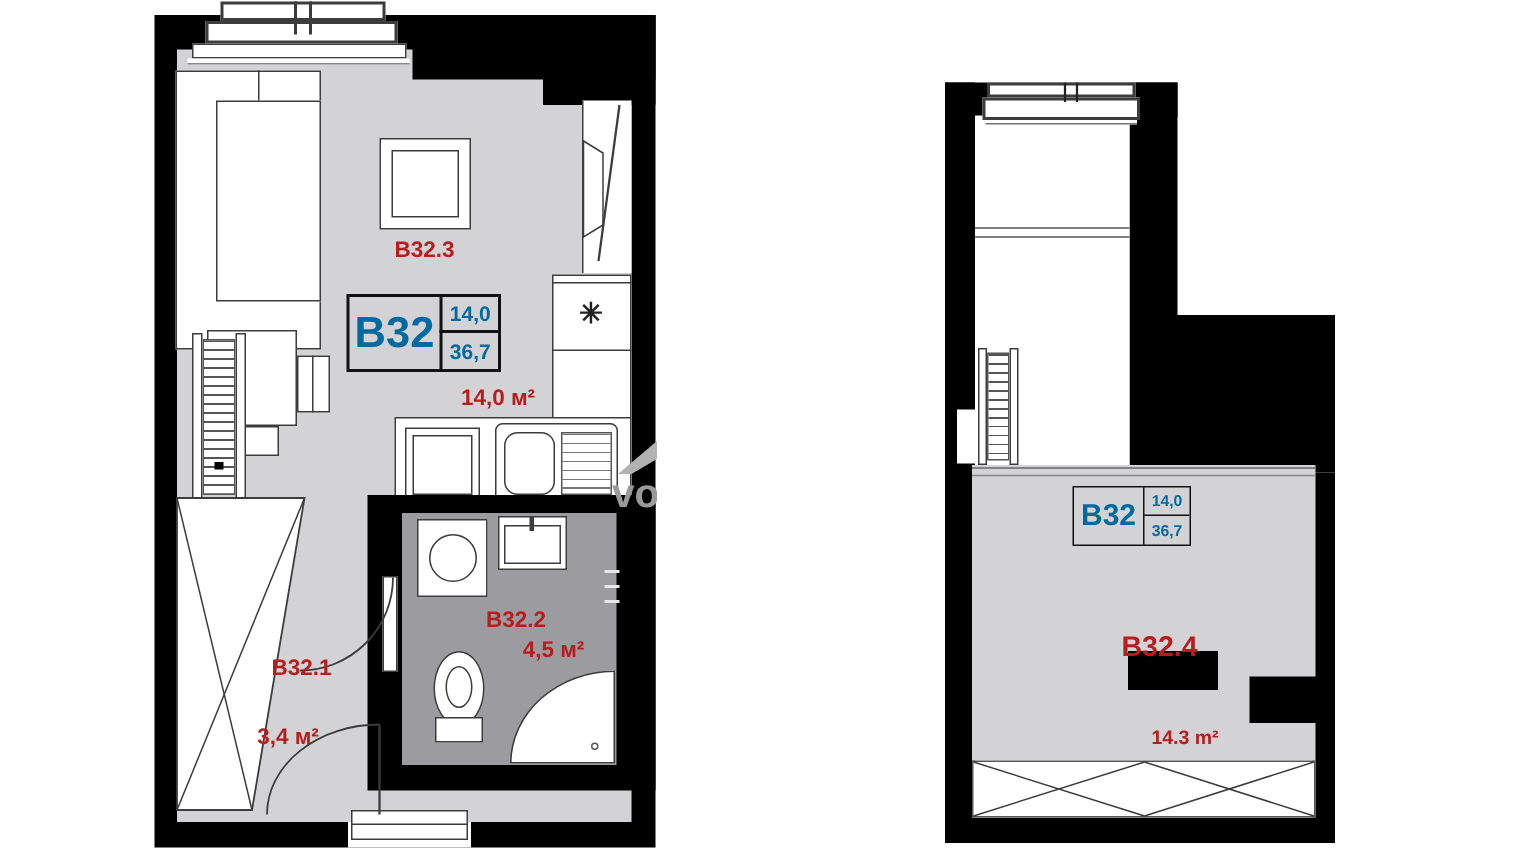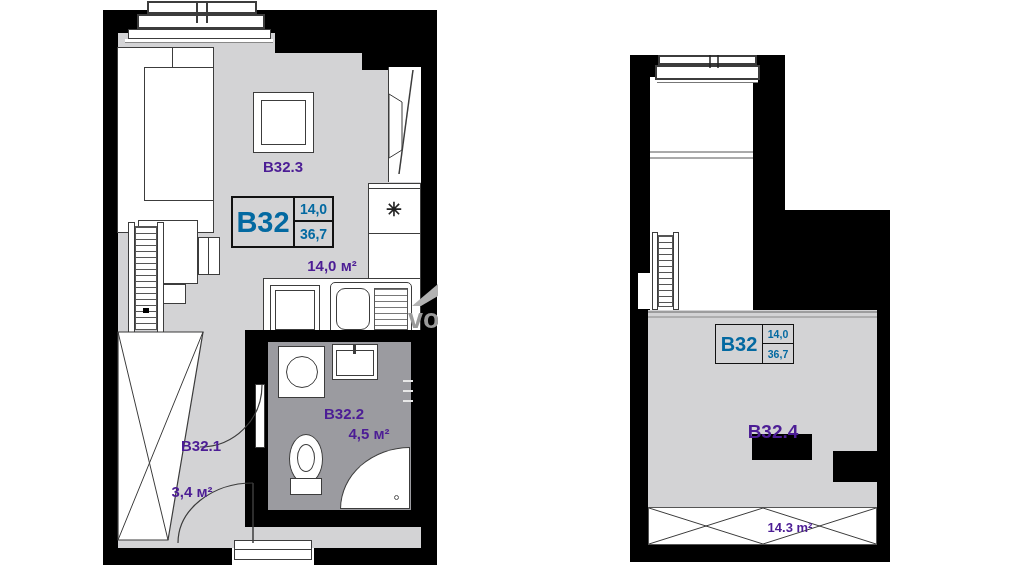--- a/index.html
+++ b/index.html
@@ -3,21 +3,21 @@
 <meta charset="utf-8">
 <style>
   html,body{margin:0;padding:0;background:#fff;width:1011px;height:570px;overflow:hidden;
             font-family:"Liberation Sans",sans-serif;}
   .abs{position:absolute;box-sizing:border-box;}
   .wall{background:#000;}
   .floor{background:#d3d3d5;}
   .dark{background:#9b9ba0;}
   .wht{background:#fff;border:1px solid #3c3c3c;}
   .line{background:#3c3c3c;}
-  .lbl{font-weight:bold;color:#4c1d95;text-align:center;line-height:1.15;white-space:nowrap;}
+  .lbl{font-weight:bold;color:#b91c1c;text-align:center;line-height:1.15;white-space:nowrap;}
   .ul{text-decoration-thickness:1.5px;text-underline-offset:3px;}
   .ibox{display:grid;background:#d3d3d5;border:2px solid #111;}
   .cell{display:flex;align-items:center;justify-content:center;font-weight:bold;color:#0369a1;}
   .treads{background:#fff;border:1px solid #555;
           background-image:repeating-linear-gradient(180deg,#555 0,#555 1px,transparent 1px,transparent 6px);}
   .drainer{background:#fff;border:1px solid #555;
           background-image:repeating-linear-gradient(180deg,#777 0,#777 1px,transparent 1px,transparent 6px);}
   svg{position:absolute;left:0;top:0;}
 </style>
 </head>
@@ -163,23 +163,23 @@
       <line x1="133" y1="453" x2="246" y2="489" stroke="#3c3c3c" stroke-width="1"></line>
       <line x1="133" y1="489" x2="246" y2="453" stroke="#3c3c3c" stroke-width="1"></line>
     </svg>
 
     <div class="abs ibox" style="left:85px;top:269px;width:79px;height:40px;grid-template-columns:46px 1fr;grid-template-rows:1fr 1fr;border-width:1.5px;">
       <div class="cell" style="grid-row:1/3;font-size:20px;">B32</div>
       <div class="cell" style="border-left:1.5px solid #111;border-bottom:1.5px solid #111;font-size:10.5px;">14,0</div>
       <div class="cell" style="border-left:1.5px solid #111;font-size:10.5px;">36,7</div>
     </div>
     <div class="abs lbl" style="left:103px;top:366px;width:80px;height:14px;font-size:19px;">B32.4</div>
-    <div class="abs lbl" style="left:118px;top:430px;width:84px;height:14px;font-size:13px;margin-top:36px;">14.3 m²</div>
+    <div class="abs lbl" style="left:118px;top:430px;width:84px;height:14px;font-size:13px;">14.3 m²</div>
   </div>
 
-  <div class="abs" style="left:408px;top:282px;width:30px;height:58px;overflow:hidden;">
+  <div class="abs" style="left:408px;top:292px;width:30px;height:58px;overflow:hidden;">
     <svg width="30" height="26" viewBox="0 0 30 26">
       <polygon points="4,24 30,2 30,14 13,24" fill="#b2b2b2"></polygon>
     </svg>
     <span class="abs" style="left:0;top:22px;font-size:27px;font-weight:bold;color:#9a9a9a;">vo</span>
   </div>
 
 </div>
 
 </body></html>

